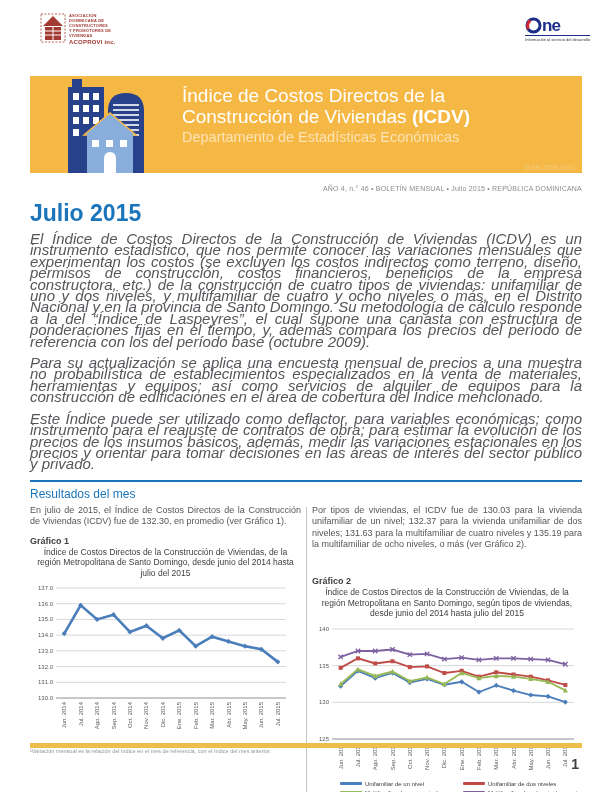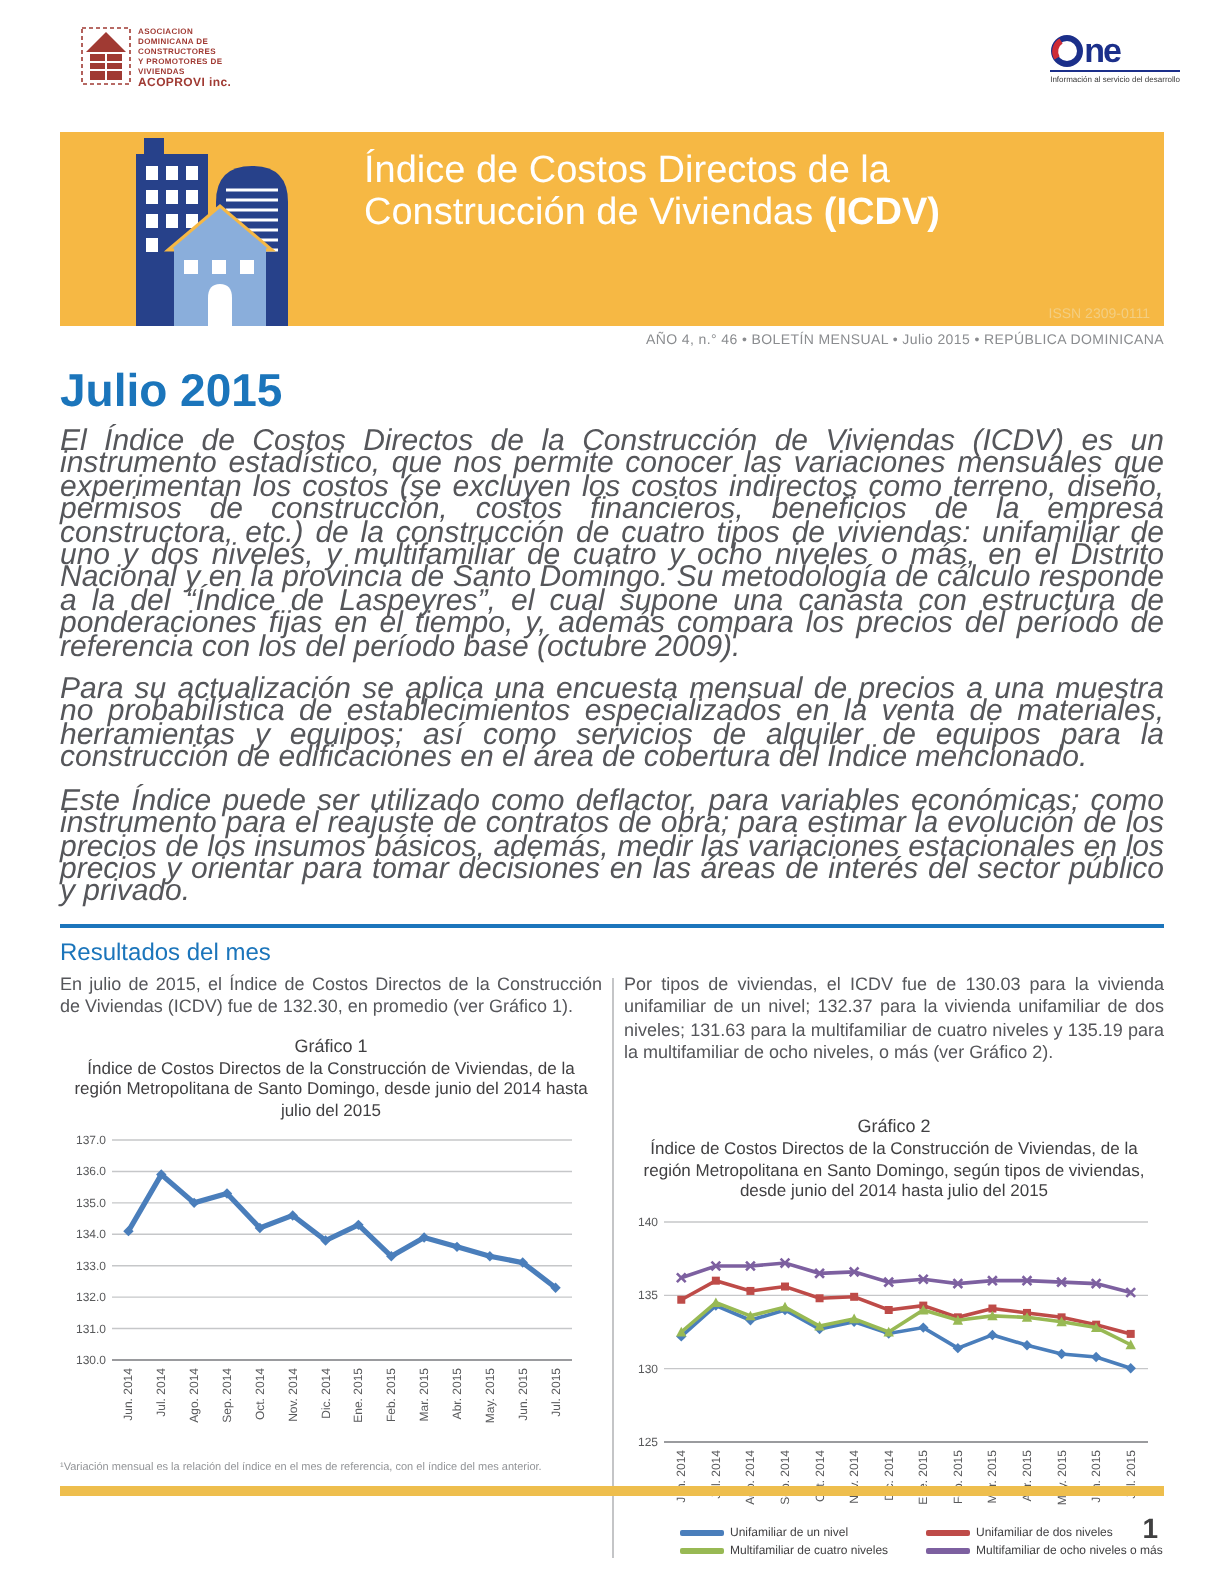--- a/index.html
+++ b/index.html
@@ -10,41 +10,41 @@
   .acoprovi{position:absolute;left:40px;top:13px;display:flex;gap:3px;align-items:flex-start;}
   .acoprovi .txt{display:flex;flex-direction:column;}
   .acoprovi .txt span{font-size:4px;line-height:5px;color:#A03A33;font-weight:bold;letter-spacing:.2px;}
   .acoprovi .txt .brand{font-size:6px;line-height:7px;margin-top:1px;}
   
   .one-logo{position:absolute;right:22px;top:17px;text-align:left;}
   .one-row{display:flex;align-items:center;}
   .one-word{font-size:17px;font-weight:bold;color:#1B2F8A;letter-spacing:-1px;line-height:16px;}
   .one-tag{font-size:4px;color:#3A3A3A;margin-top:1px;border-top:1px solid #1B2F8A;padding-top:1px;}
   
-  .band{margin:2px 30px;height:97px;background:#F6B844;position:relative;}
+  .band{margin:12px 30px;height:97px;background:#F6B844;position:relative;}
   .band-art{position:absolute;left:28px;bottom:0;}
   .band-text{position:absolute;left:152px;top:9px;right:10px;}
   .band-title{color:#ffffff;font-size:19px;line-height:21px;font-weight:normal;}
   .band-title b{font-weight:bold;}
   .band-sub{color:#FCE3B5;font-size:14.5px;line-height:19px;margin-top:1px;}
   .issn{position:absolute;right:7px;bottom:2px;font-size:7px;color:#F3CE82;}
   
   .meta{margin:4px 30px 0;text-align:right;font-size:7px;color:#8A8C8F;letter-spacing:.2px;}
   
   .h1{margin:8px 30px 6px;font-size:23px;font-weight:bold;color:#1B75BB;}
   .para{margin:0 30px 10px;font-size:15px;line-height:11.4px;text-align:justify;color:#55565A;font-style:italic;}
   .rule{margin:4px 30px 0;height:2px;background:#1C75BC;}
   .h2{margin:5px 30px 4px;font-size:12px;font-weight:normal;color:#1B75BB;}
   
   .cols{display:flex;margin:2px 30px 0;}
   .col-l{width:272px;}
   .divider{width:1px;background:#C4C5C7;margin:2px 5px 0 5px;}
   .col-r{flex:1;}
   .cpara{font-size:9px;line-height:11.4px;text-align:justify;color:#55565A;margin:0 0 8px 0;}
-  .g-title{font-size:9px;font-weight:normal;text-align:center;color:#414042;margin:6px 0 1px;}
+  .g-title{font-size:9px;font-weight:bold;color:#414042;margin:6px 0 1px;}
   .g-cap{font-size:8.5px;line-height:10.5px;text-align:center;color:#414042;margin:0 2px 4px;}
   .footnote{font-size:5.5px;color:#939598;margin-top:10px;}
   svg text{font-family:"Liberation Sans", sans-serif;fill:#58595B;}
   .legend{display:grid;grid-template-columns:1fr 1fr;row-gap:3px;column-gap:4px;margin:2px 0 0 28px;}
   .legend-item{display:flex;align-items:center;gap:3px;}
   .lg-swatch{display:inline-block;width:22px;height:3px;border-radius:1px;}
   .legend-item span.lbl{font-size:6px;color:#414042;}
   
   .foot-bar{position:absolute;left:30px;right:30px;bottom:44px;height:5px;background:#EEBE4D;}
   .pageno{position:absolute;right:33px;bottom:20px;font-size:14px;font-weight:bold;color:#404041;}
@@ -113,20 +113,21 @@
     <rect x="34" y="61" width="7" height="7" fill="#ffffff"></rect>
     <rect x="48" y="61" width="7" height="7" fill="#ffffff"></rect>
     <rect x="62" y="61" width="7" height="7" fill="#ffffff"></rect>
     <path d="M46,94 L46,80 Q46,73 52,73 Q58,73 58,80 L58,94 Z" fill="#ffffff"></path>
   </svg>
   <div class="band-text">
     <div class="band-title">
       <span>Índice de Costos Directos de la</span><br>
       <span>Construcción de Viviendas</span> <b>(ICDV)</b>
     </div>
+    <div class="band-sub">Departamento de Estadísticas Económicas</div>
   </div>
   <div class="issn">ISSN 2309-0111</div>
 </div>
 
 <div class="meta">AÑO 4, n.° 46   •   BOLETÍN MENSUAL   •   Julio 2015   •   REPÚBLICA DOMINICANA</div>
 
 <div class="h1">Julio 2015</div>
 <div class="para">El Índice de Costos Directos de la Construcción de Viviendas (ICDV) es un instrumento estadístico, que nos permite conocer las variaciones mensuales que experimentan los costos (se excluyen los costos indirectos como terreno, diseño, permisos de construcción, costos financieros, beneficios de la empresa constructora, etc.) de la construcción de cuatro tipos de viviendas: unifamiliar de uno y dos niveles, y multifamiliar de cuatro y ocho niveles o más, en el Distrito Nacional y en la provincia de Santo Domingo. Su metodología de cálculo responde a la del “Índice de Laspeyres”, el cual supone una canasta con estructura de ponderaciones fijas en el tiempo, y, además compara los precios del período de referencia con los del período base (octubre 2009).</div>
 <div class="para">Para su actualización se aplica una encuesta mensual de precios a una muestra no probabilística de establecimientos especializados en la venta de materiales, herramientas y equipos; así como servicios de alquiler de equipos para la construcción de edificaciones en el área de cobertura del Índice mencionado.</div>
 <div class="para">Este Índice puede ser utilizado como deflactor, para variables económicas; como instrumento para el reajuste de contratos de obra; para estimar la evolución de los precios de los insumos básicos, además, medir las variaciones estacionales en los precios y orientar para tomar decisiones en las áreas de interés del sector público y privado.</div>

